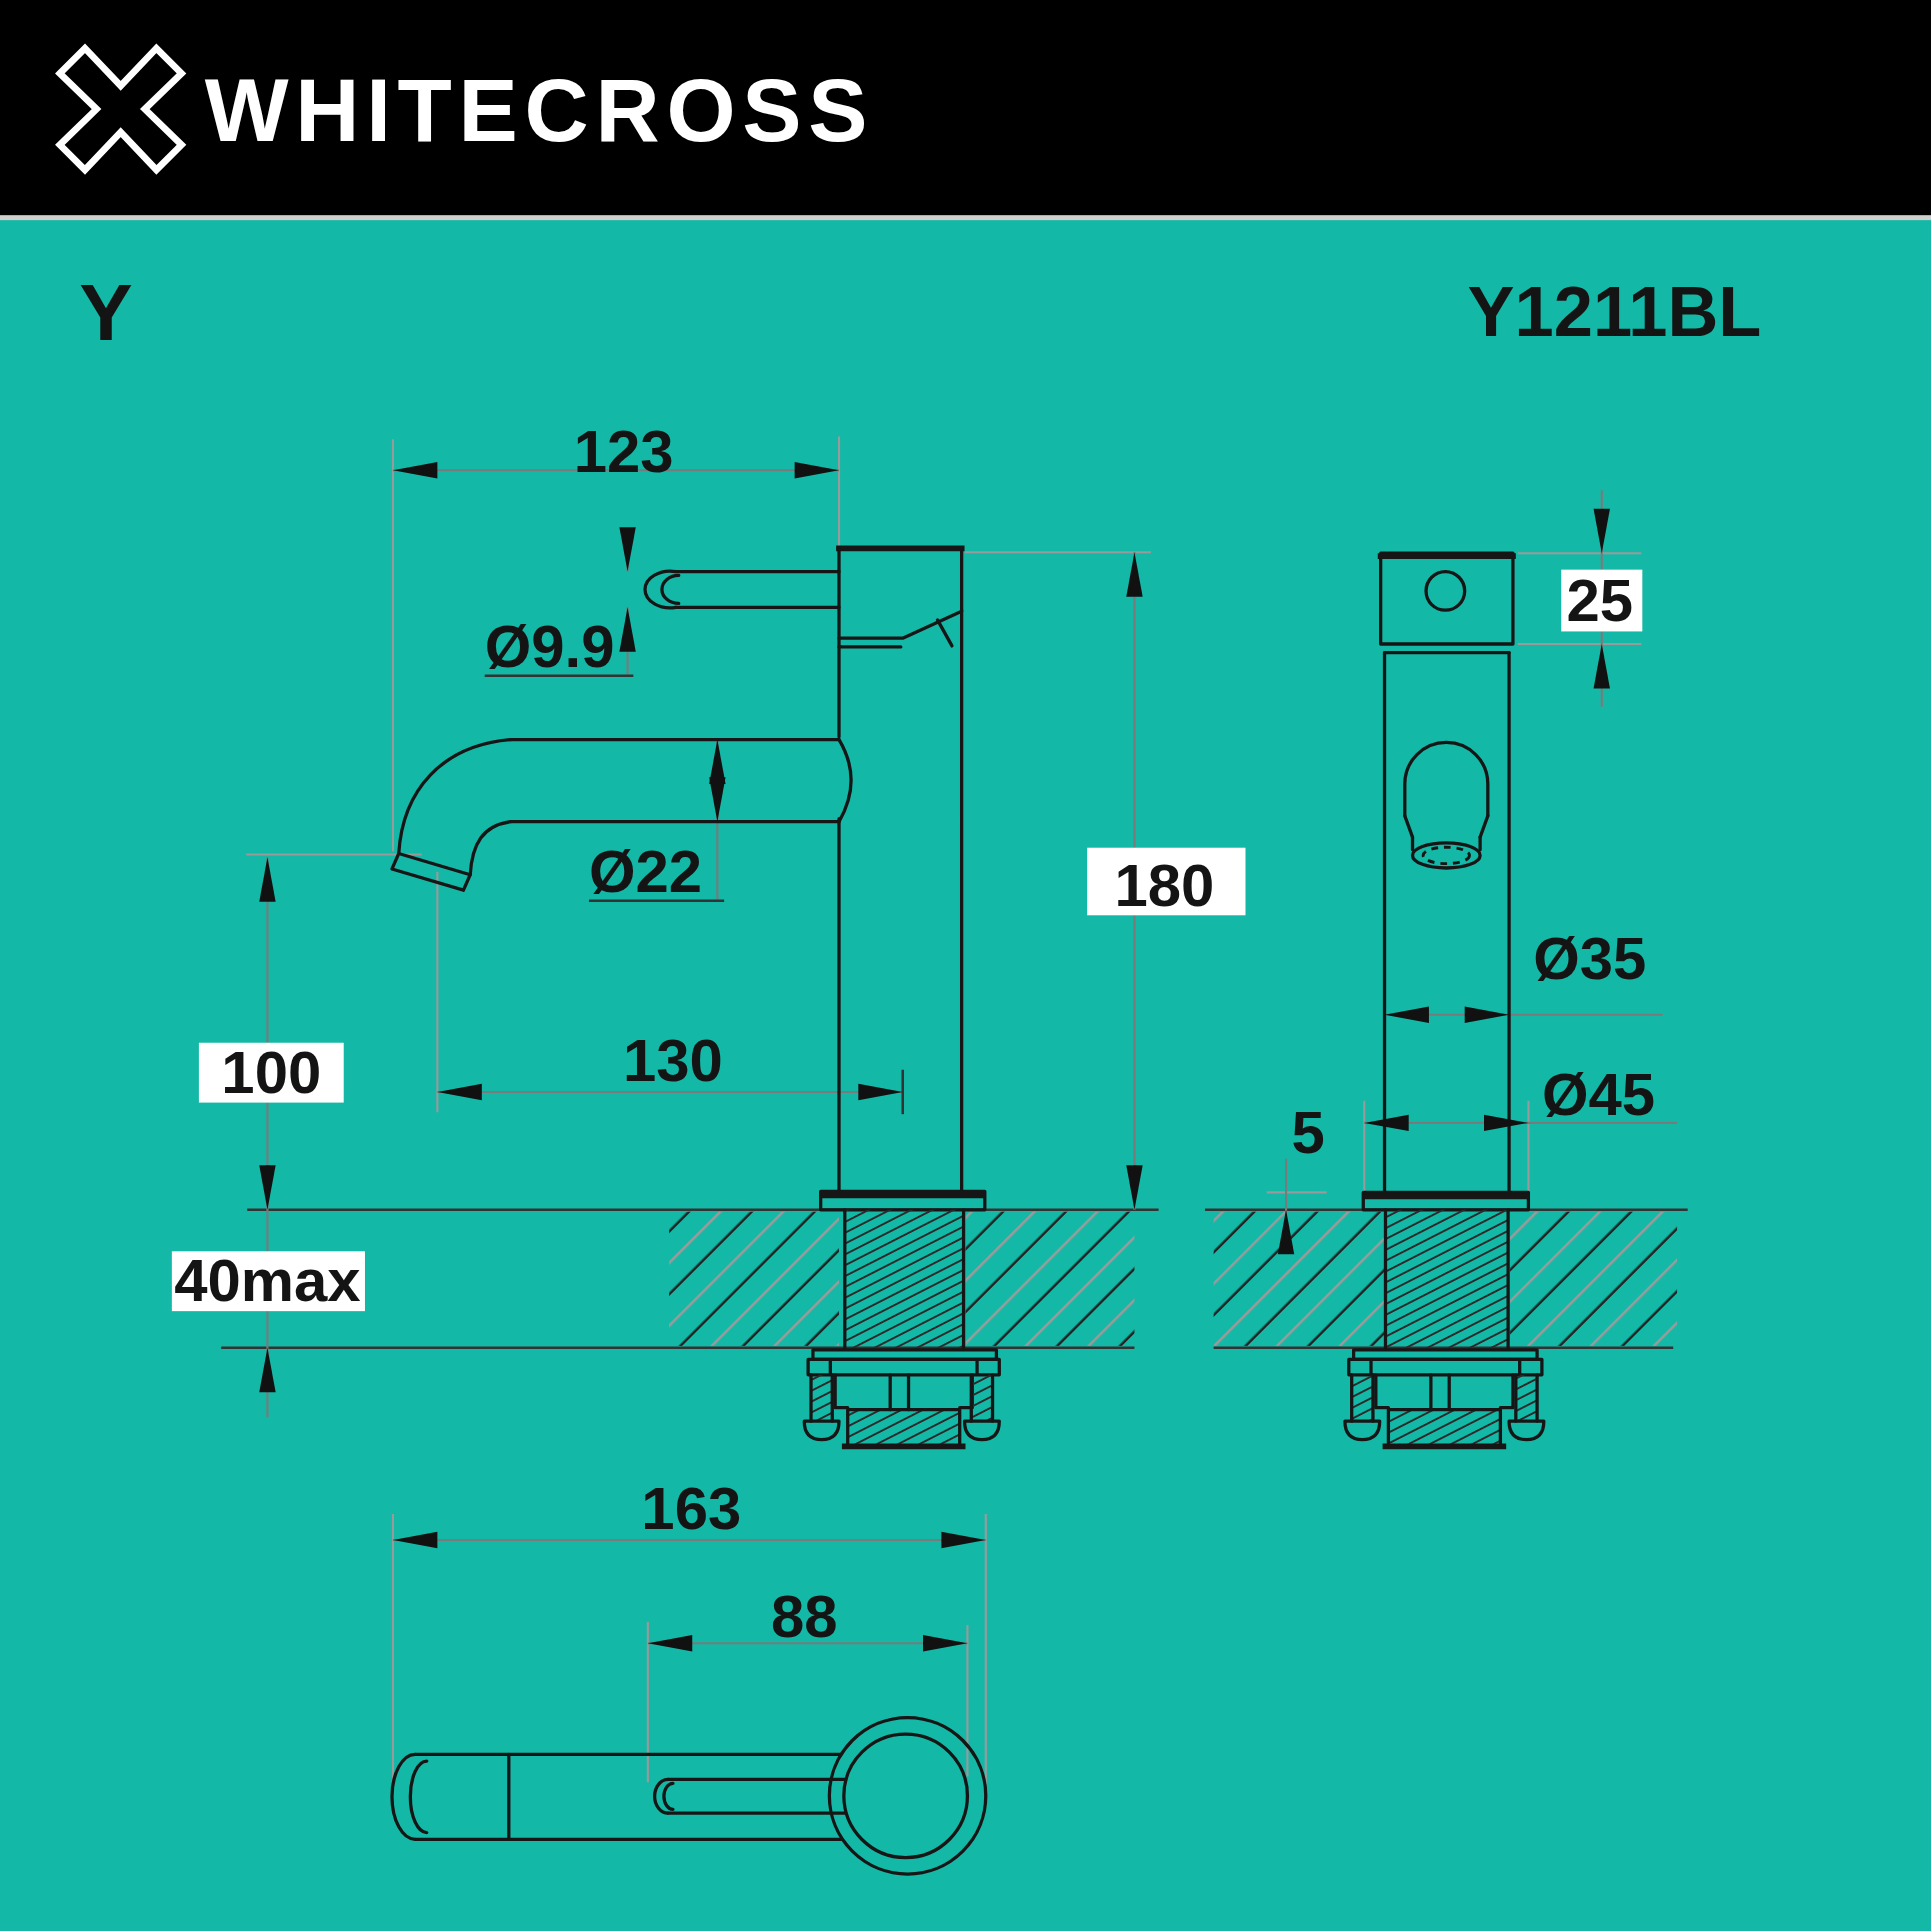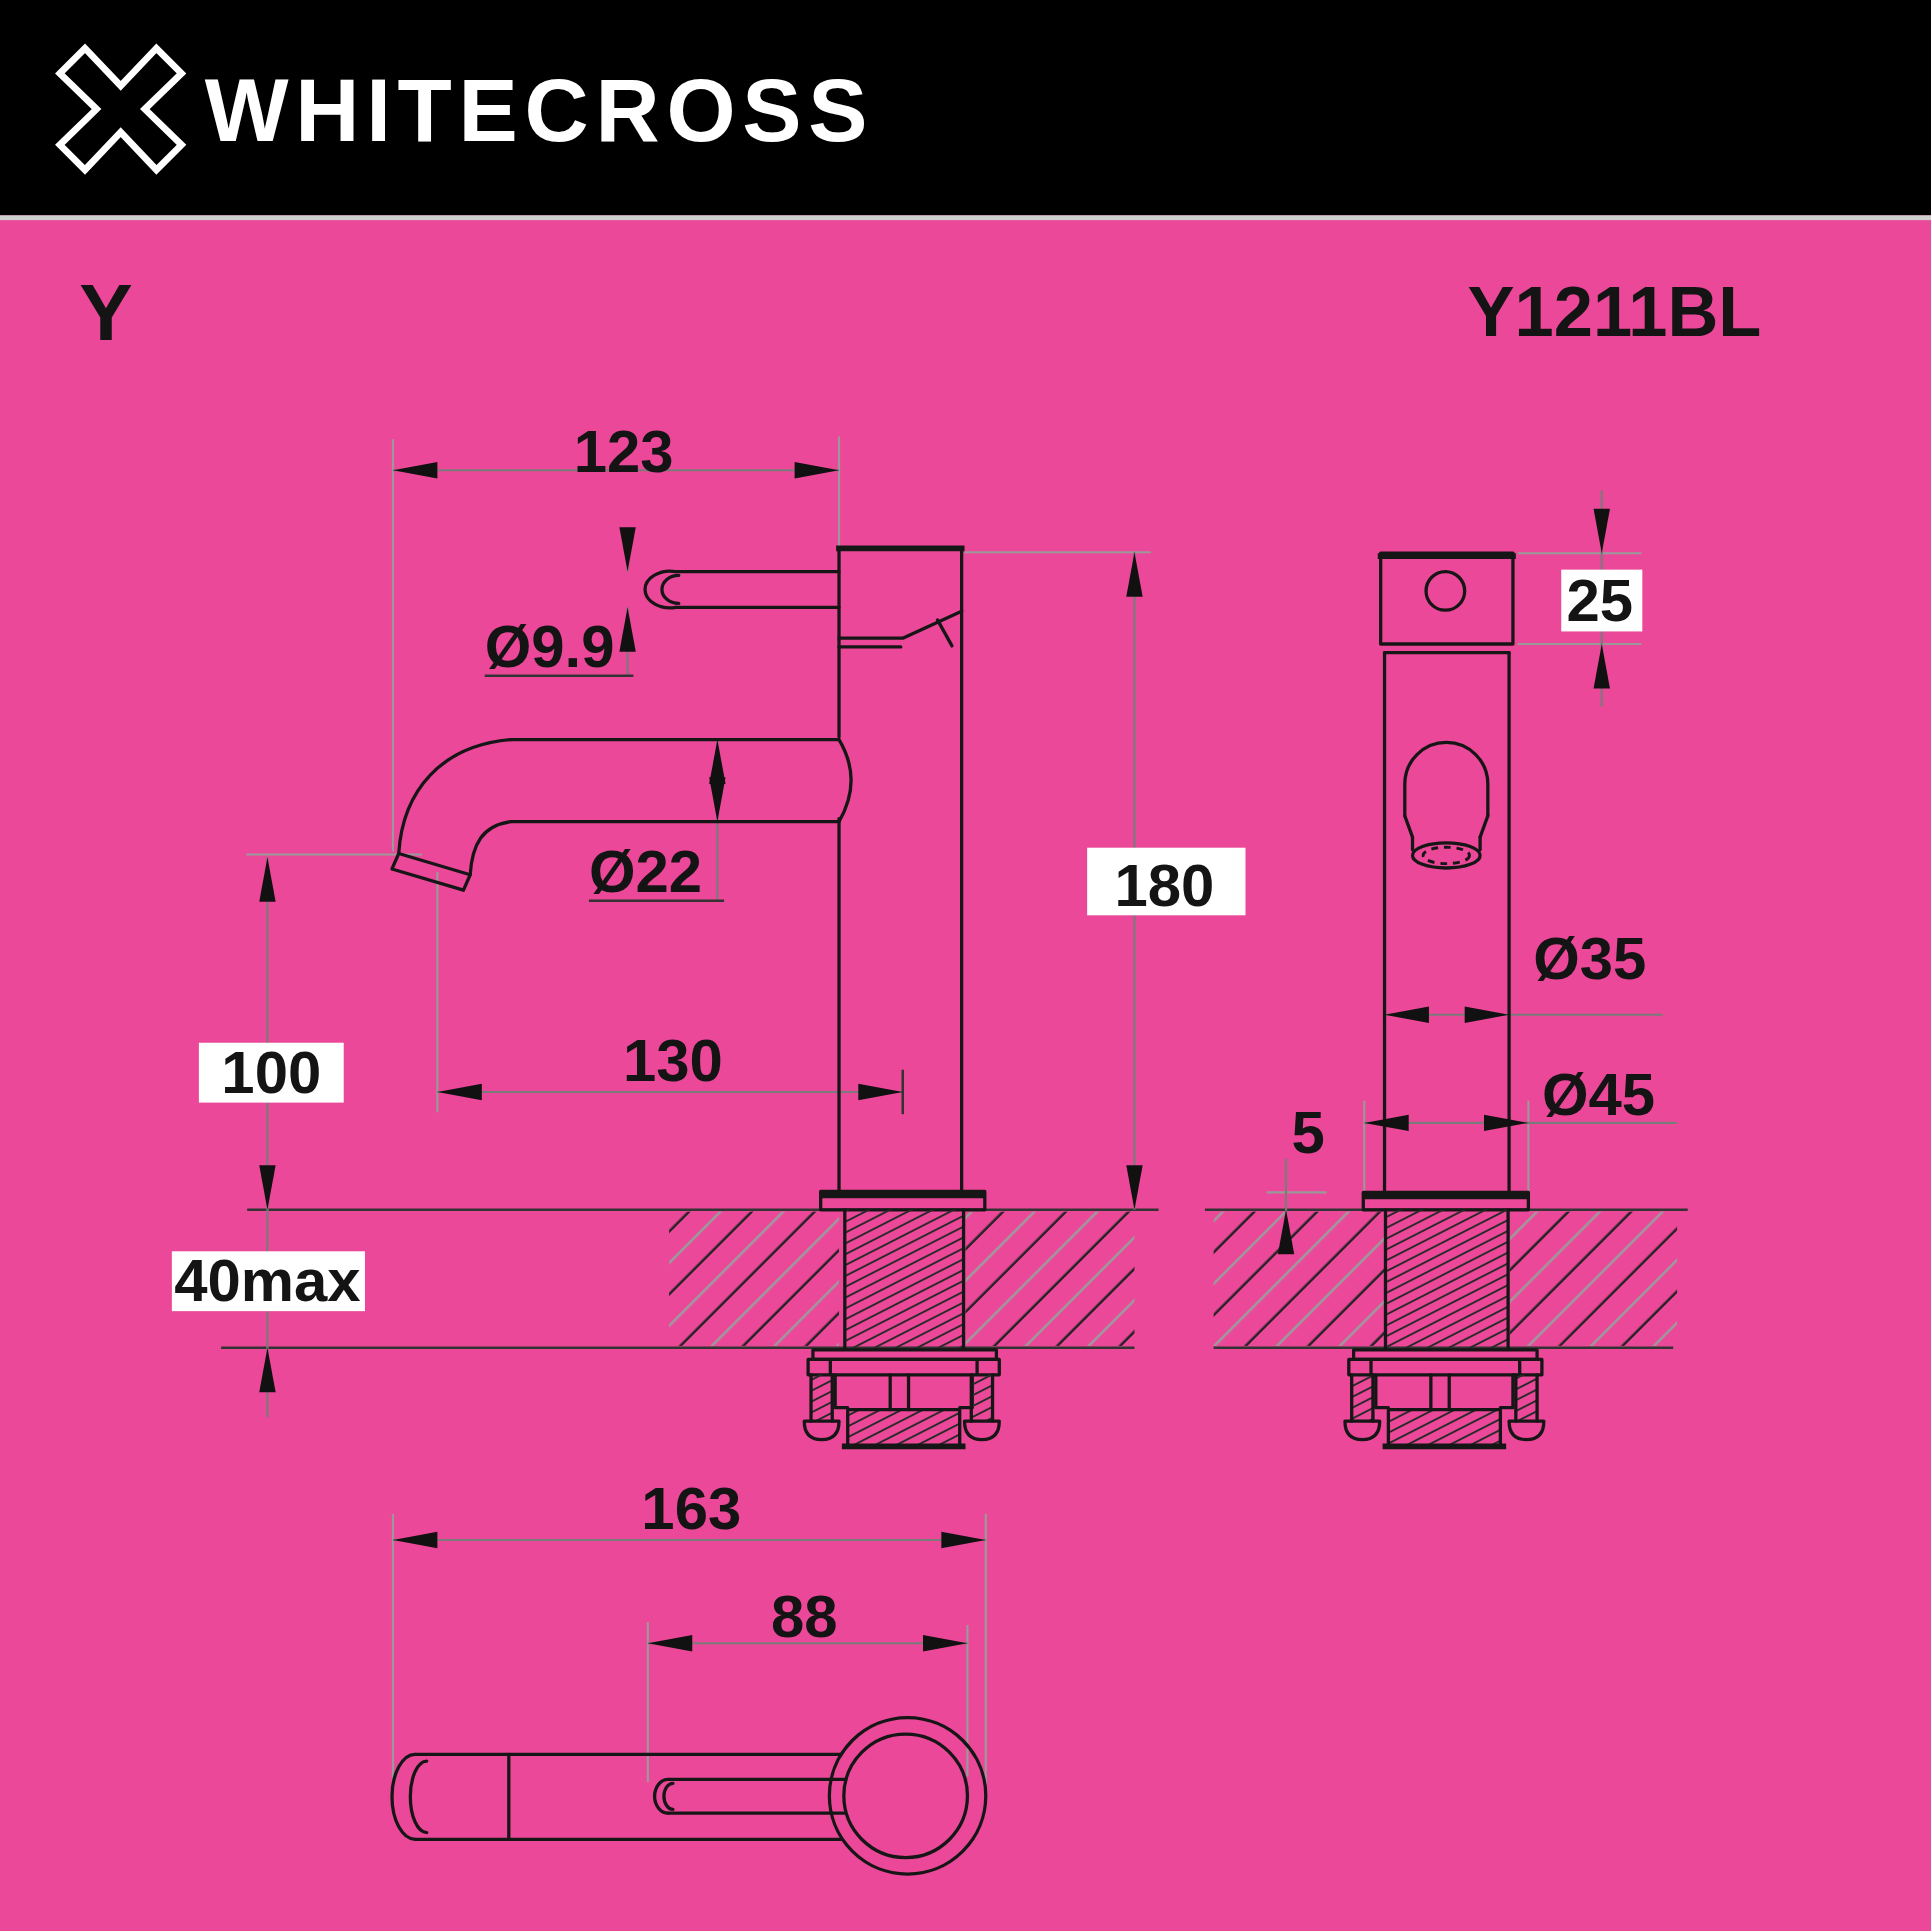--- a/index.html
+++ b/index.html
@@ -1,16 +1,16 @@
 <!DOCTYPE html>
 <html><head>
 <meta charset="utf-8">
 <style>
   html,body{margin:0;padding:0;background:#fff;}
-  .page{width:1931px;height:1931px;position:relative;background:#ec4899;
+  .page{width:1931px;height:1931px;position:relative;background:#14b8a6;
         font-family:"Liberation Sans", sans-serif;}
   svg{display:block}
   text{font-family:"Liberation Sans", sans-serif;font-weight:700;fill:#141414;}
   .brand{fill:#ffffff;font-size:92px;letter-spacing:7px;font-weight:700;}
   .big{font-size:83px;}
   .model{font-size:73px;}
   .dim{font-size:62px;}
   .obj{stroke:#161616;stroke-width:3.4;fill:none;stroke-linecap:round;stroke-linejoin:round;}
   .thick{stroke:#161616;stroke-width:6;fill:none;stroke-linecap:butt;}
   .dimln{stroke:#7a7a7a;stroke-width:2.2;fill:none;}

